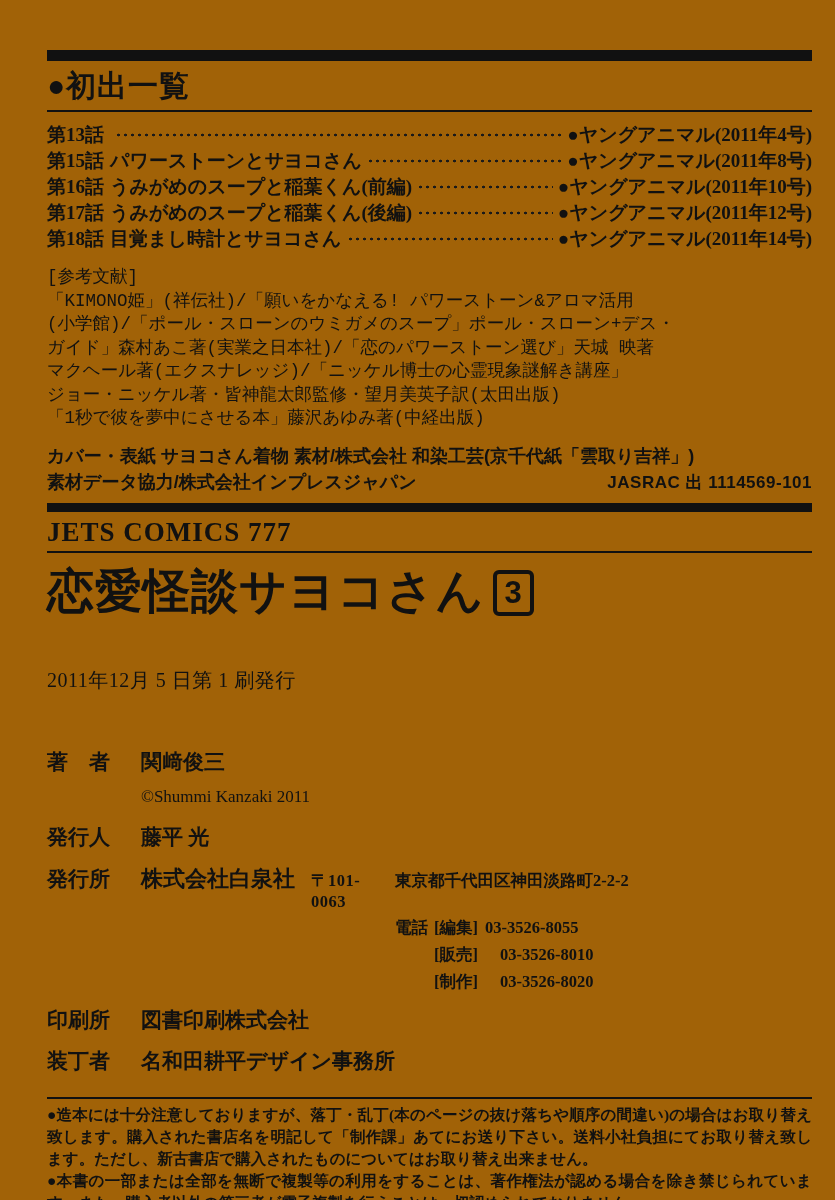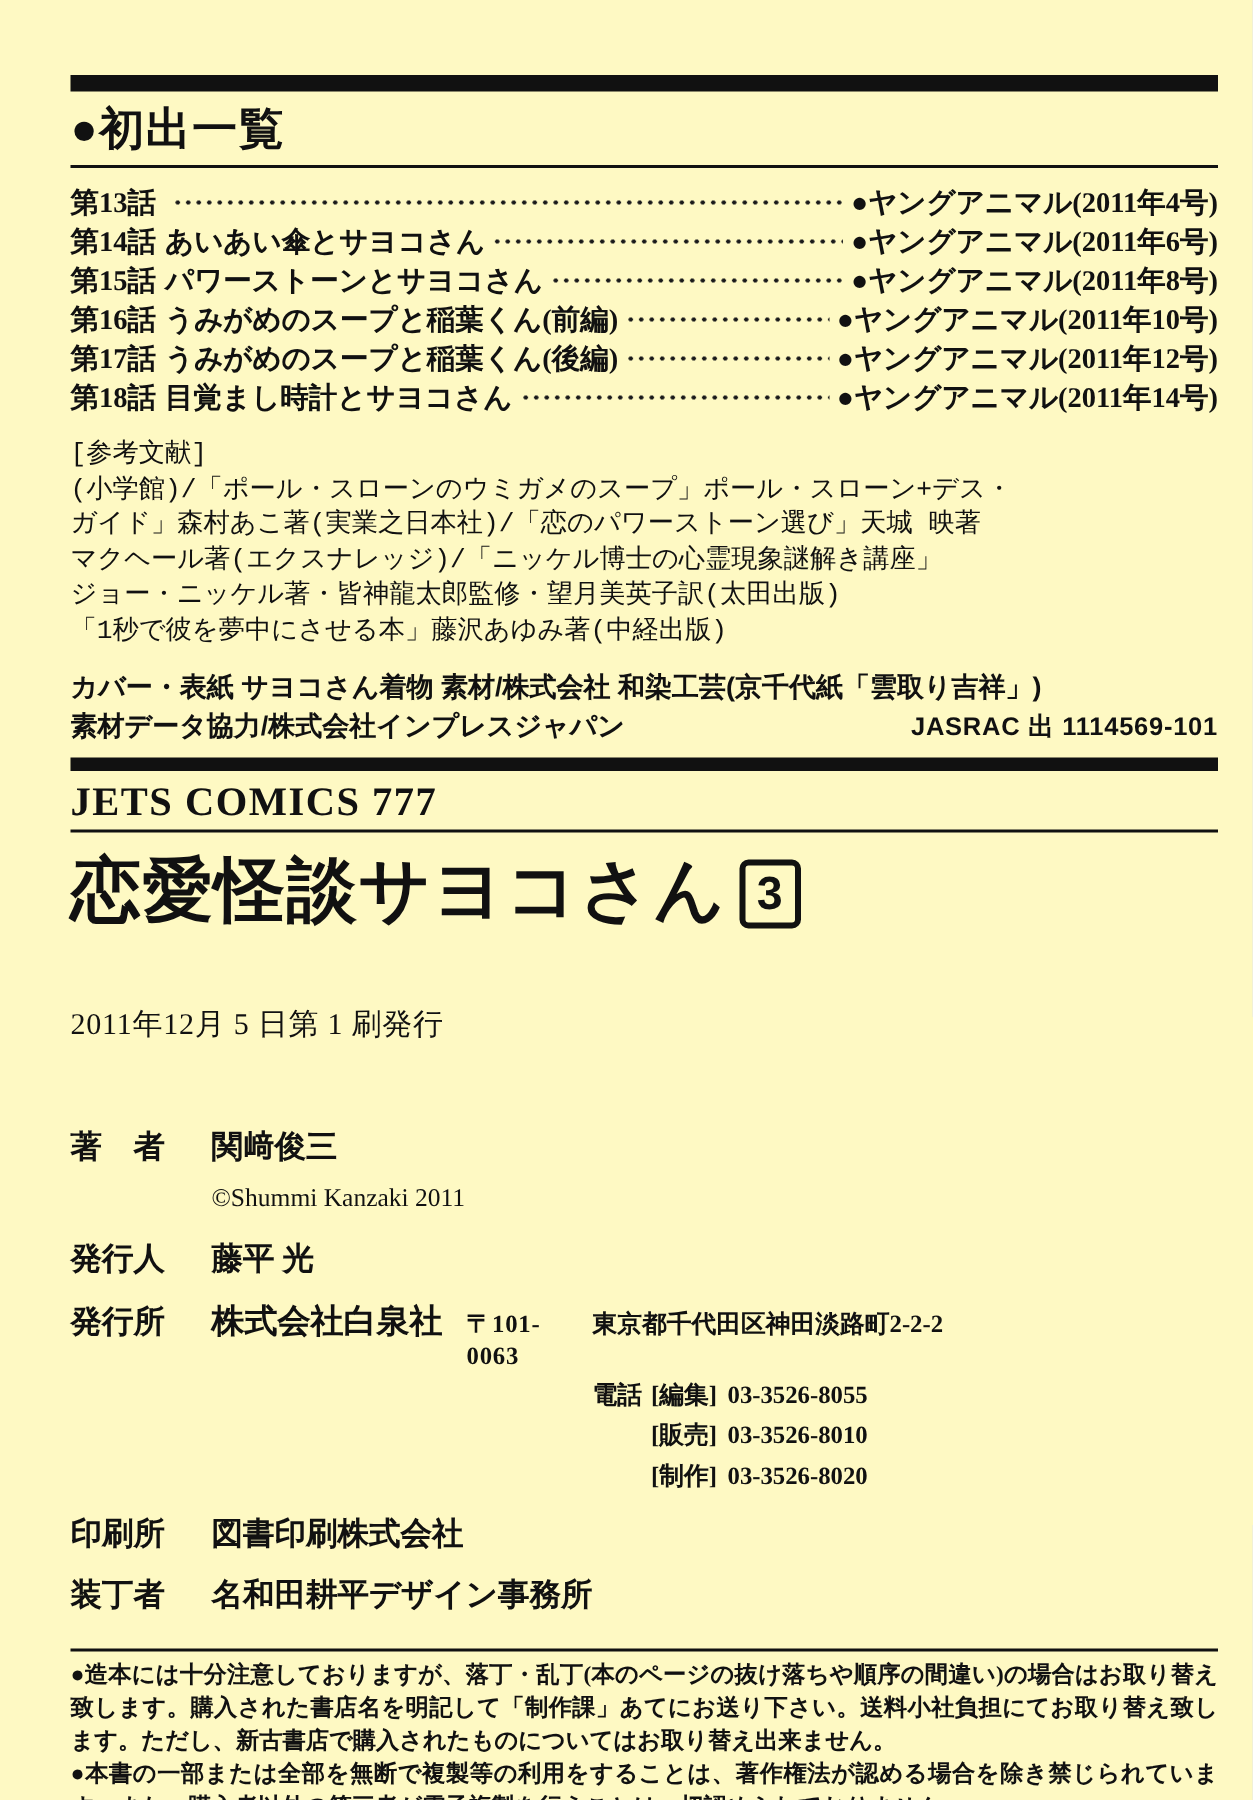--- a/index.html
+++ b/index.html
@@ -2,21 +2,21 @@
 <html><head>
 <meta charset="utf-8">
 <style>
   * { margin: 0; padding: 0; box-sizing: border-box; }
   html, body { background: #e8e8e8; }
   body { font-family: "Liberation Sans", sans-serif; color: #111; }
   .page {
     position: relative;
     width: 835px; height: 1200px;
     margin: 0 auto;
-    background: #fef9c3;
+    background: #a16207;
     overflow: hidden;
   }
   .content { padding: 50px 23px 0 47px; }
 
   .bar { background: #111; }
   .bar.top { height: 11px; }
   .bar.mid { height: 9px; margin-top: 7px; }
 
   .heading {
     margin-top: 5px;
@@ -64,21 +64,21 @@
   .colophon { margin-top: 54px; font-family: "Liberation Serif", serif; }
   .col-row { display: flex; align-items: baseline; margin-top: 13px; }
   .col-label { width: 80px; flex: none; font-size: 21px; font-weight: 600; }
   .col-value { margin-left: 14px; font-size: 21px; font-weight: 600; }
   .copyright { margin: 11px 0 16px 94px; font-size: 17px; }
   .office-name { margin-left: 14px; font-size: 22px; font-weight: 600; flex: none; }
   .addr-block { margin-left: 16px; font-size: 16.5px; font-weight: 600; }
   .addr-line1 { display: flex; align-items: baseline; justify-content: space-between; }
   .postal { width: 84px; flex: none; letter-spacing: 0.5px; }
   .phone-line { display: flex; align-items: baseline; margin-top: 5px; padding-left: 84px; }
-  .phone-line.indent { padding-left: 123px; }
+  .phone-line.indent { padding-left: 123px; gap: 15px; }
   .phone-label { margin-right: 6px; }
   .phone-dept { margin-right: 7px; }
 
   
   .notice-rule { height: 2px; background: #111; margin-top: 22px; }
   .notices { margin-top: 5px; font-family: "Liberation Serif", serif; font-size: 15.5px; font-weight: 700; }
   .notice-p { line-height: 22px; text-align: justify; }
 </style>
 </head>
 <body>
@@ -91,26 +91,20 @@
     <div class="heading">●初出一覧</div>
     <div class="rule"></div>
 
     <div class="episodes">
       <div class="ep-row">
         <span class="ep-no">第13話</span>
         <span class="leader"></span>
         <span class="ep-mag">●ヤングアニマル(2011年4号)</span>
       </div>
       <div class="ep-row">
-        <span class="ep-no">第14話</span>
-        <span class="ep-title">あいあい傘とサヨコさん</span>
-        <span class="leader"></span>
-        <span class="ep-mag">●ヤングアニマル(2011年6号)</span>
-      </div>
-      <div class="ep-row">
         <span class="ep-no">第15話</span>
         <span class="ep-title">パワーストーンとサヨコさん</span>
         <span class="leader"></span>
         <span class="ep-mag">●ヤングアニマル(2011年8号)</span>
       </div>
       <div class="ep-row">
         <span class="ep-no">第16話</span>
         <span class="ep-title">うみがめのスープと稲葉くん(前編)</span>
         <span class="leader"></span>
         <span class="ep-mag">●ヤングアニマル(2011年10号)</span>
@@ -124,20 +118,21 @@
       <div class="ep-row">
         <span class="ep-no">第18話</span>
         <span class="ep-title">目覚まし時計とサヨコさん</span>
         <span class="leader"></span>
         <span class="ep-mag">●ヤングアニマル(2011年14号)</span>
       </div>
     </div>
 
     <div class="refs">
       <div class="ref-line">[参考文献]</div>
+      <div class="ref-line">「KIMONO姫」(祥伝社)/「願いをかなえる! パワーストーン&amp;アロマ活用</div>
       <div class="ref-line">(小学館)/「ポール・スローンのウミガメのスープ」ポール・スローン+デス・</div>
       <div class="ref-line">ガイド」森村あこ著(実業之日本社)/「恋のパワーストーン選び」天城 映著</div>
       <div class="ref-line">マクヘール著(エクスナレッジ)/「ニッケル博士の心霊現象謎解き講座」</div>
       <div class="ref-line">ジョー・ニッケル著・皆神龍太郎監修・望月美英子訳(太田出版)</div>
       <div class="ref-line">「1秒で彼を夢中にさせる本」藤沢あゆみ著(中経出版)</div>
     </div>
 
     <div class="credits">
       <div class="credit-line">カバー・表紙 サヨコさん着物 素材/株式会社 和染工芸(京千代紙「雲取り吉祥」)</div>
       <div class="credit-line credit-line2">

